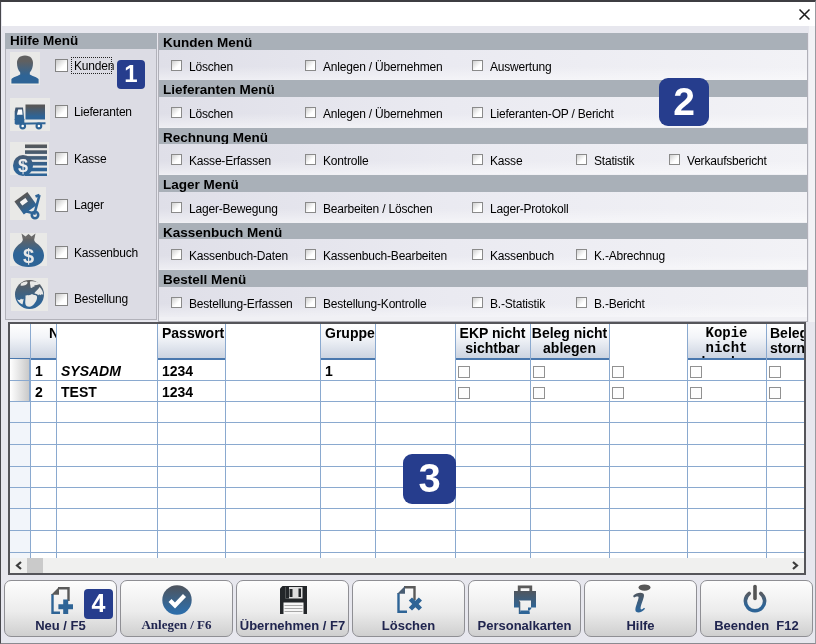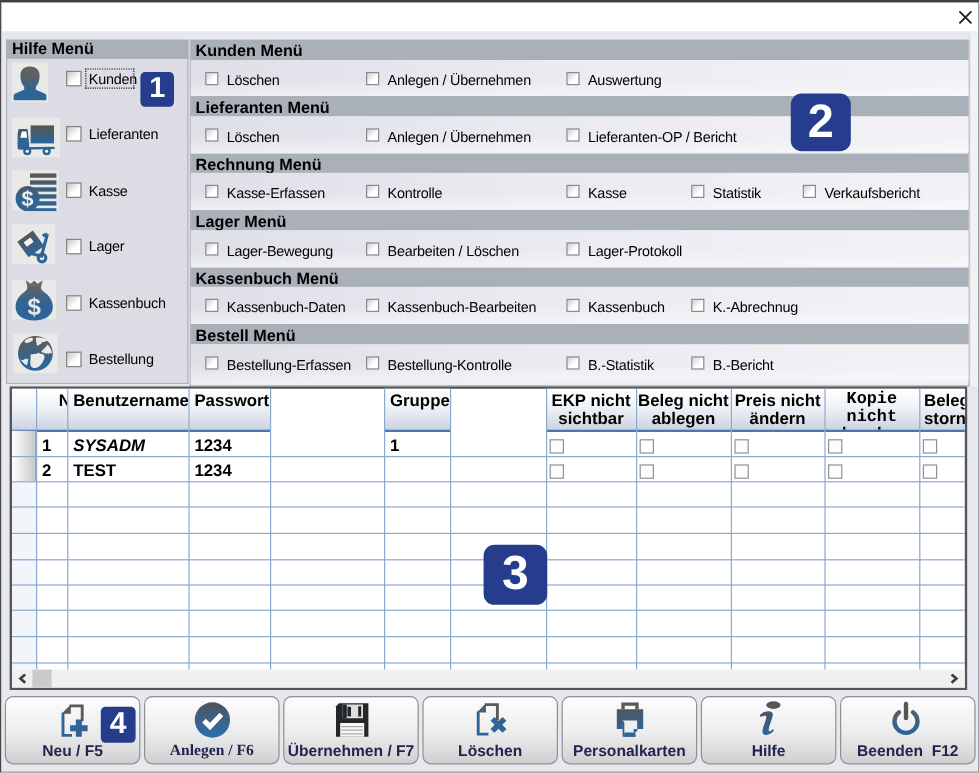--- a/index.html
+++ b/index.html
@@ -225,37 +225,31 @@
 <div class="badge" style="left:403px; top:454px; width:53px; height:50px; border-radius:9px; font-size:40px; line-height:49px;">3</div>
 <div class="badge" style="left:84px; top:589px; width:29px; height:30px; border-radius:4px; font-size:25px; line-height:29px;">4</div>
 
 <div class="grid" id="grid">
 <div class="gcol" style="left:0px; width:20px; text-align:left;">
       <div style="margin-top:2px; line-height:15px; padding-left:5px;"></div>
     </div>
 <div class="gcol" style="left:20px; width:26px; text-align:left;">
       <div style="margin-top:2px; line-height:15px; padding-left:19px;">NR</div>
     </div>
-<div class="gcol" style="left:46px; width:101px; text-align:left;">
-      <div style="margin-top:2px; line-height:15px; padding-left:5px;">Benutzername</div>
-    </div>
 <div class="gcol" style="left:147px; width:68px; text-align:left;">
       <div style="margin-top:2px; line-height:15px; padding-left:5px;">Passwort</div>
     </div>
 <div class="gcol" style="left:310px; width:55px; text-align:left;">
       <div style="margin-top:2px; line-height:15px; padding-left:5px;">Gruppe</div>
     </div>
 <div class="gcol" style="left:520px; width:79px;">
       <div style="margin-top:2px; line-height:15px;">Beleg nicht<br>ablegen</div>
     </div>
 <div class="gcol" style="left:445px; width:75px;">
       <div style="margin-top:2px; line-height:15px;">EKP nicht<br>sichtbar</div>
-    </div>
-<div class="gcol" style="left:599px; width:78px;">
-      <div style="margin-top:2px; line-height:15px;">Preis nicht<br>ändern</div>
     </div>
 <div class="gcol" style="left:677px; width:79px;font-family:Liberation Mono, monospace;">
       <div style="margin-top:2px; line-height:15px;">Kopie nicht<br>drucken</div>
     </div>
 <div class="gcol" style="left:756px; width:38px; text-align:left;">
       <div style="margin-top:2px; line-height:15px; padding-left:4px; white-space:nowrap;">Beleg<br>stornieren</div>
     </div>
 <div class="cell" style="left:25px; top:39px;">1</div>
 <div class="cell" style="left:51px; top:39px;font-style:italic;">SYSADM</div>
 <div class="cell" style="left:152px; top:39px;">1234</div>

